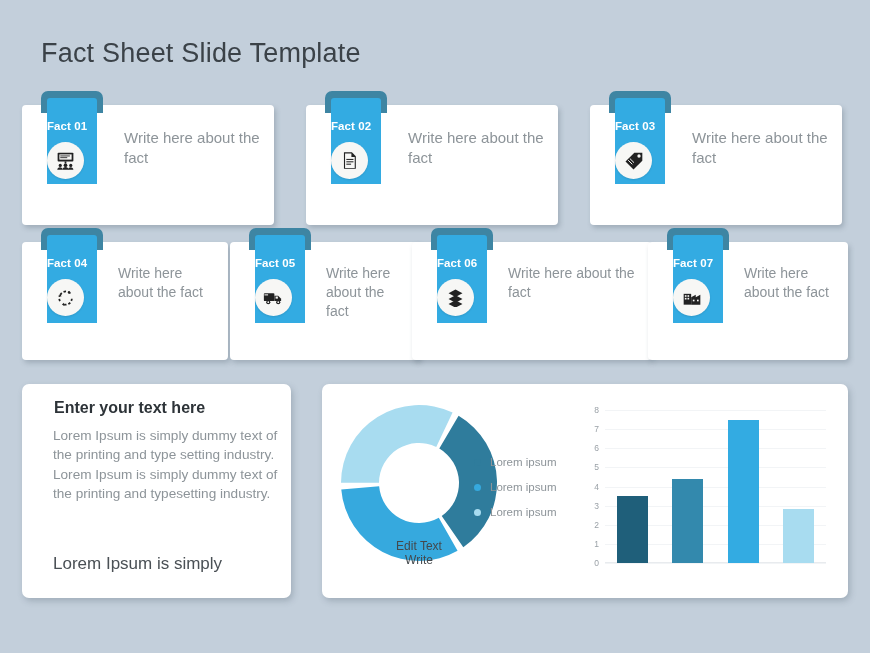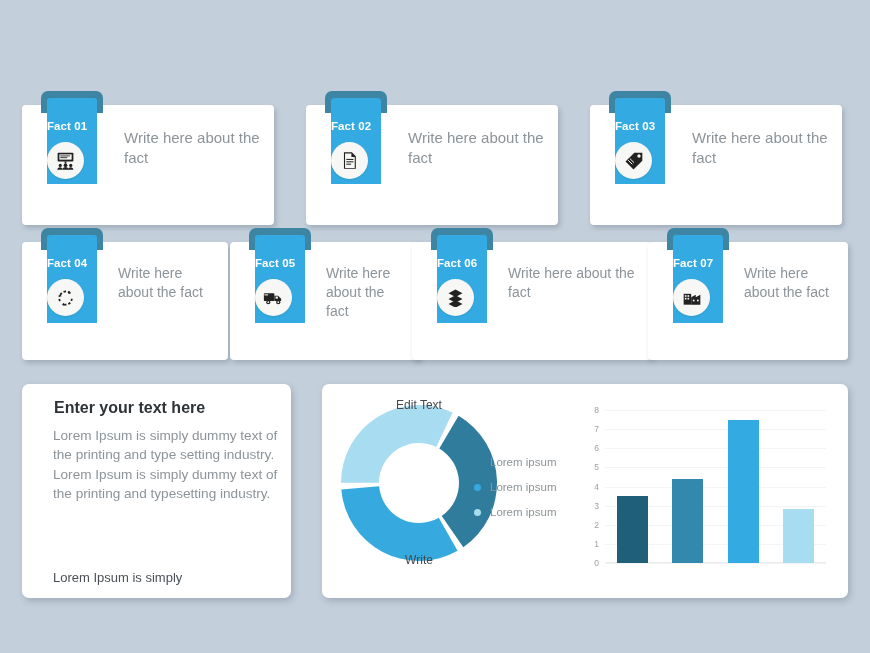--- a/index.html
+++ b/index.html
@@ -67,30 +67,30 @@
   .panel-heading{
     position:absolute;left:32px;top:15px;
     font-size:16px;font-weight:bold;color:#2d3338;
   }
   .panel-body{
     position:absolute;left:31px;top:42px;width:233px;
     font-size:13.6px;color:#8d9499;line-height:1.43;
   }
   .panel-foot{
     position:absolute;left:31px;top:168px;width:240px;
-    font-size:13px;color:#4a5055;line-height:1.4;margin-top:17px;
+    font-size:17px;color:#4a5055;line-height:1.4;
   }
 
   #chart-panel{left:322px;top:384px;width:526px;height:214px;}
 
   
   .donut-wrap{position:absolute;left:12px;top:14px;width:170px;height:170px;}
   .donut-center-text{
     position:absolute;left:0;top:0;width:170px;height:170px;
-    display:flex;flex-direction:column;align-items:center;justify-content:space-between;
+    display:flex;flex-direction:column;align-items:center;justify-content:flex-end;
     font-size:12px;color:#44494d;line-height:1.22;text-align:center;
     pointer-events:none;
   }
   .donut-legend{position:absolute;left:152px;top:60px;}
   .legend-row{display:flex;align-items:center;margin-bottom:13px;margin-top:12px;}
   .legend-dot{width:7px;height:7px;border-radius:50%;margin-right:9px;}
   .legend-text{font-size:11.5px;color:#8d9499;white-space:nowrap;}
 
   
   .bars{position:absolute;left:265px;top:20px;width:245px;height:175px;}
@@ -100,20 +100,21 @@
   }
   .gridline{position:absolute;left:0;height:1px;background:#f2f4f6;}
   .bar{position:absolute;bottom:0;}
   .axisbase{position:absolute;left:0;bottom:0;height:1px;background:#e8ebee;}
 </style>
 </head>
 <body>
 
 <div class="slide">
 
+  <div class="page-title">Fact Sheet Slide Template</div>
 
   <div class="row1">
 
     <div class="fact-card" style="left:22px;">
       <div class="ribbon">
         <div class="ribbon-tab"></div>
         <div class="ribbon-body">
           <div class="ribbon-label">Fact 01</div>
           <div class="icon-circle">
             <svg width="21" height="21" viewBox="0 0 24 24" fill="#222">

